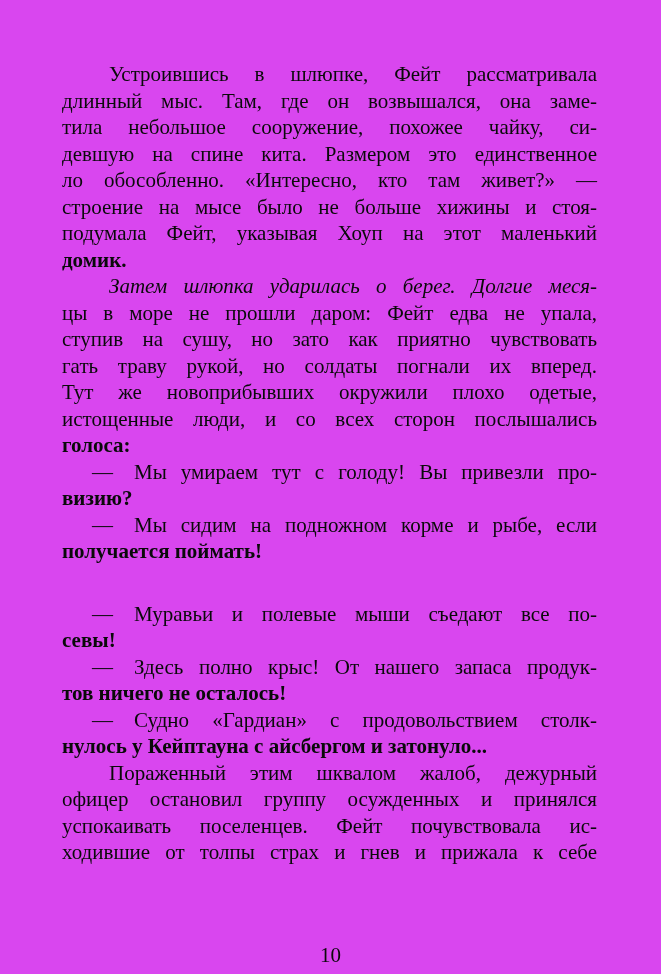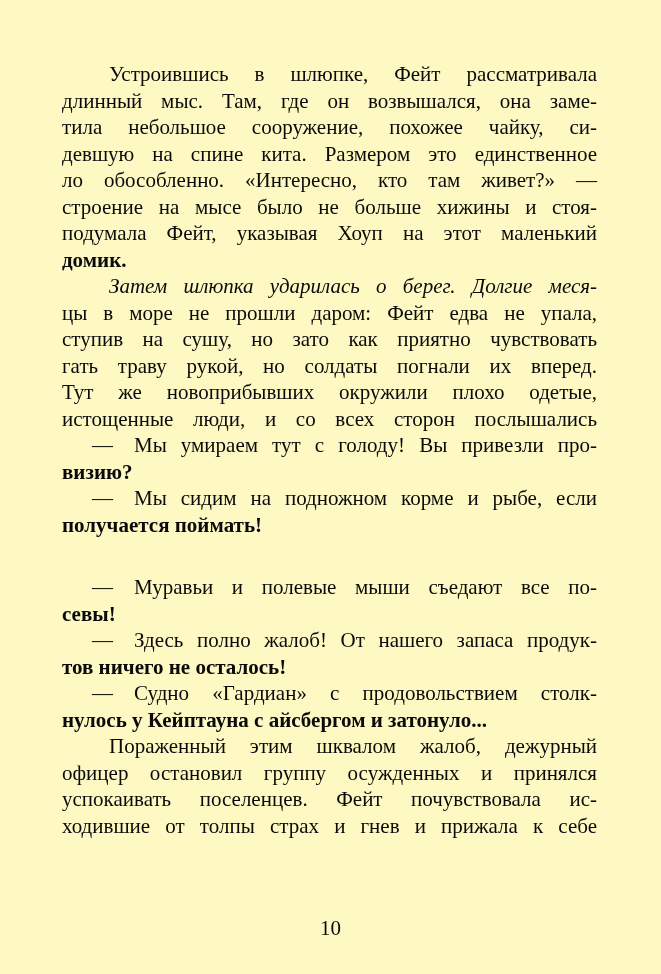--- a/index.html
+++ b/index.html
@@ -4,21 +4,21 @@
 <style>
   html, body {
     margin: 0;
     padding: 0;
     background: #ffffff;
   }
   .book-page {
     position: relative;
     width: 661px;
     height: 974px;
-    background: #fef9c3;
+    background: #d946ef;
     overflow: hidden;
     font-family: "Liberation Serif", "DejaVu Serif", serif;
     color: #0a0a0a;
   }
   .text-block {
     position: absolute;
     left: 62px;
     top: 61px;
     width: 535px;
     font-size: 21px;
@@ -33,21 +33,21 @@
     text-align-last: justify;
     text-justify: inter-word;
     white-space: normal;
   }
   .ln.last {
     text-align-last: left;
     font-weight: bold;
   }
   .page-number {
     position: absolute;
-    top: 915px;
+    top: 942px;
     left: 0;
     width: 100%;
     text-align: center;
     font-size: 21px;
     line-height: 26.5px;
     color: #0a0a0a;
   }
 </style>
 </head>
 <body>
@@ -64,35 +64,36 @@
         <div class="ln">подумала Фейт, указывая Хоуп на этот маленький</div>
         <div class="ln last">домик.</div>
       </div>
       <div class="para">
         <div class="ln" style="padding-left: 47px; font-style: italic;">Затем шлюпка ударилась о берег. Долгие меся-</div>
         <div class="ln">цы в море не прошли даром: Фейт едва не упала,</div>
         <div class="ln">ступив на сушу, но зато как приятно чувствовать</div>
         <div class="ln">гать траву рукой, но солдаты погнали их вперед.</div>
         <div class="ln">Тут же новоприбывших окружили плохо одетые,</div>
         <div class="ln">истощенные люди, и со всех сторон послышались</div>
+        <div class="ln last">голоса:</div>
       </div>
       <div class="para">
         <div class="ln" style="padding-left: 30px;">— Мы умираем тут с голоду! Вы привезли про-</div>
         <div class="ln last">визию?</div>
       </div>
       <div class="para">
         <div class="ln" style="padding-left: 30px;">— Мы сидим на подножном корме и рыбе, если</div>
         <div class="ln last">получается поймать!</div>
       </div>
       <div class="para">
         <div class="ln" style="padding-left: 30px; margin-top: 36px;">— Муравьи и полевые мыши съедают все по-</div>
         <div class="ln last">севы!</div>
       </div>
       <div class="para">
-        <div class="ln" style="padding-left: 30px;">— Здесь полно жалоб! От нашего запаса продук-</div>
+        <div class="ln" style="padding-left: 30px;">— Здесь полно крыс! От нашего запаса продук-</div>
         <div class="ln last">тов ничего не осталось!</div>
       </div>
       <div class="para">
         <div class="ln" style="padding-left: 30px;">— Судно «Гардиан» с продовольствием столк-</div>
         <div class="ln last">нулось у Кейптауна с айсбергом и затонуло...</div>
       </div>
       <div class="para">
         <div class="ln" style="padding-left: 47px;">Пораженный этим шквалом жалоб, дежурный</div>
         <div class="ln">офицер остановил группу осужденных и принялся</div>
         <div class="ln">успокаивать поселенцев. Фейт почувствовала ис-</div>

